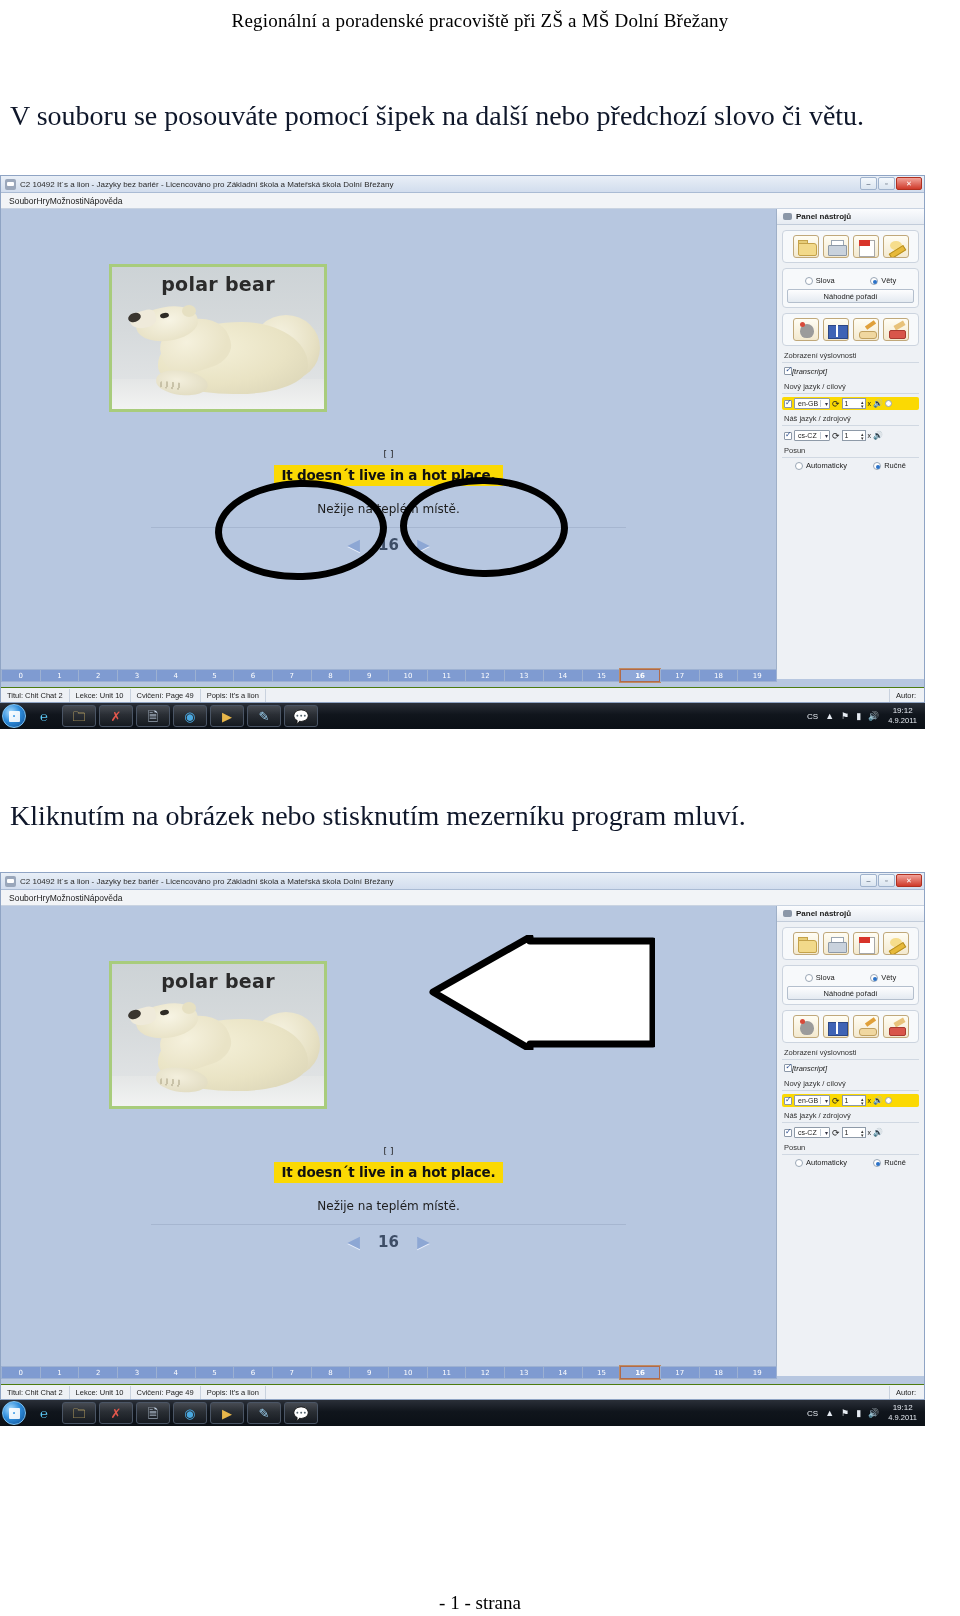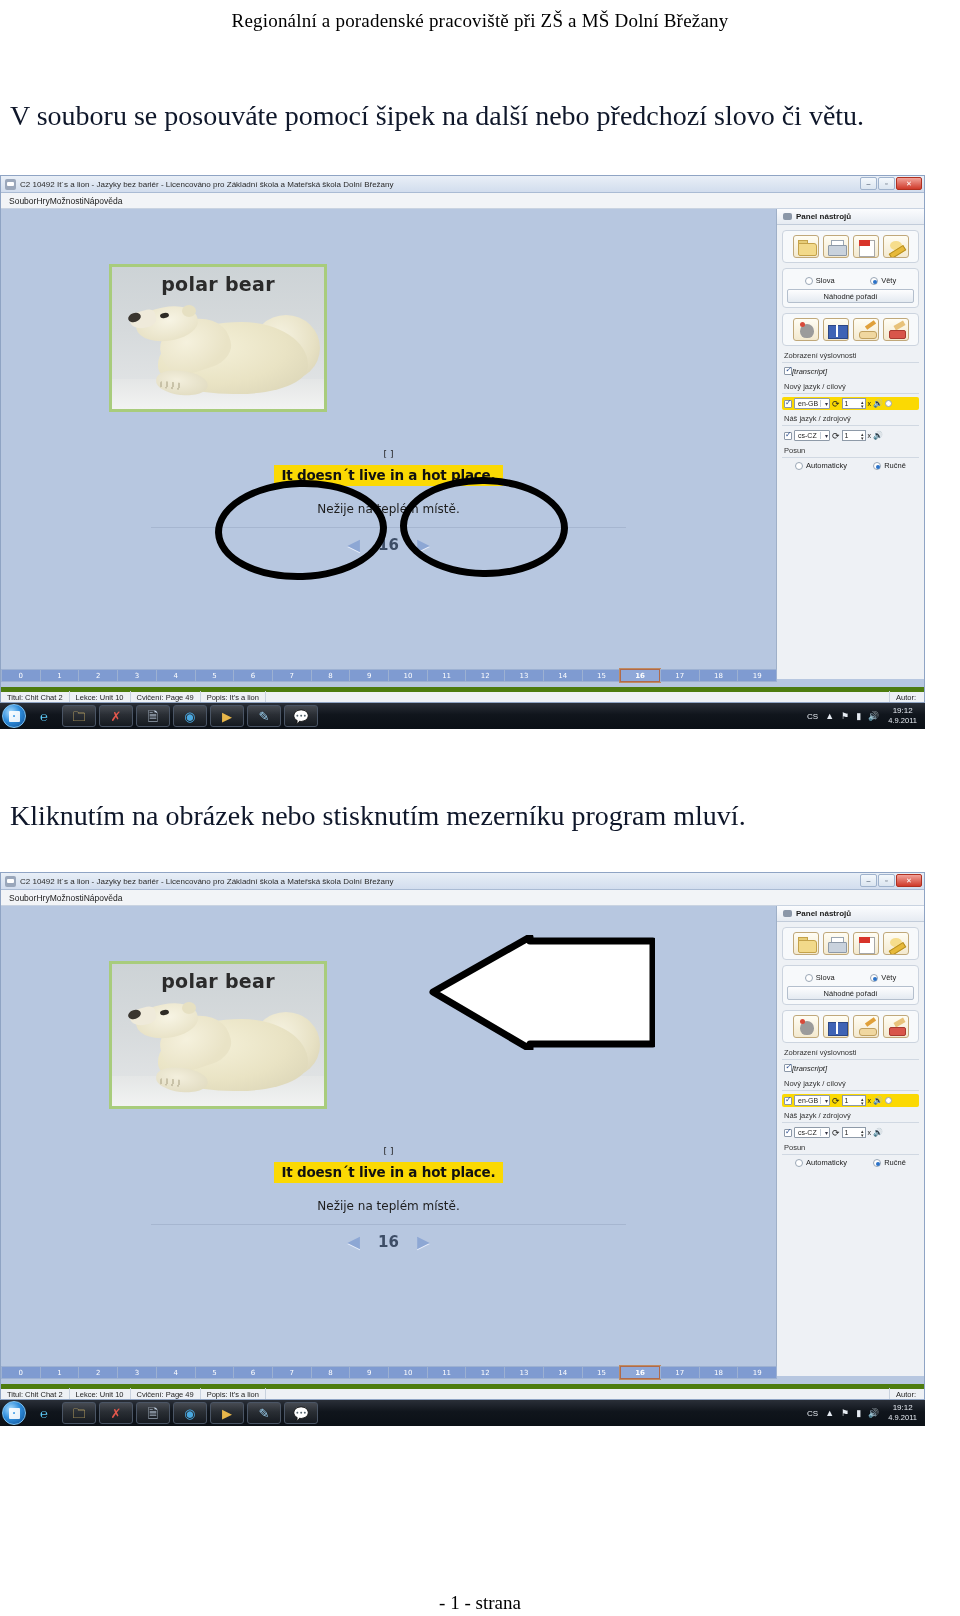--- a/index.html
+++ b/index.html
@@ -494,21 +494,21 @@
     outline: 1px solid #c08a60;
   }
 
   
   .statusbar {
     position: absolute;
     left: 0; bottom: 0;
     width: 925px;
     height: 15px;
     background: #eef1f5;
-    border-top: 5px solid #4d7c0f;
+    border-top: 1px solid #4d7c0f;
     display: flex;
     align-items: center;
     font-size: 7.5px;
     color: #1b1b1b;
   }
   .sb-cell {
     padding: 0 6px;
     border-right: 1px solid #c9d2de;
     height: 13px; line-height: 13px;
     white-space: nowrap;

